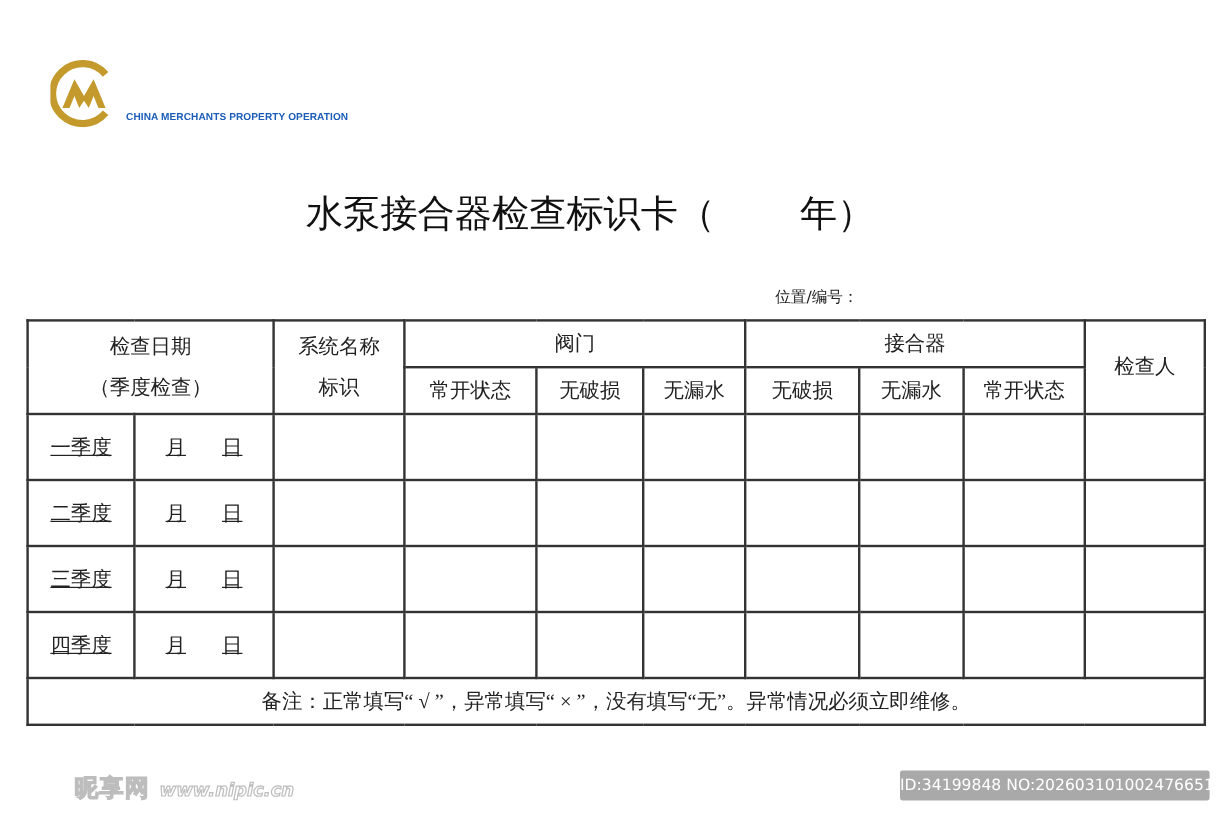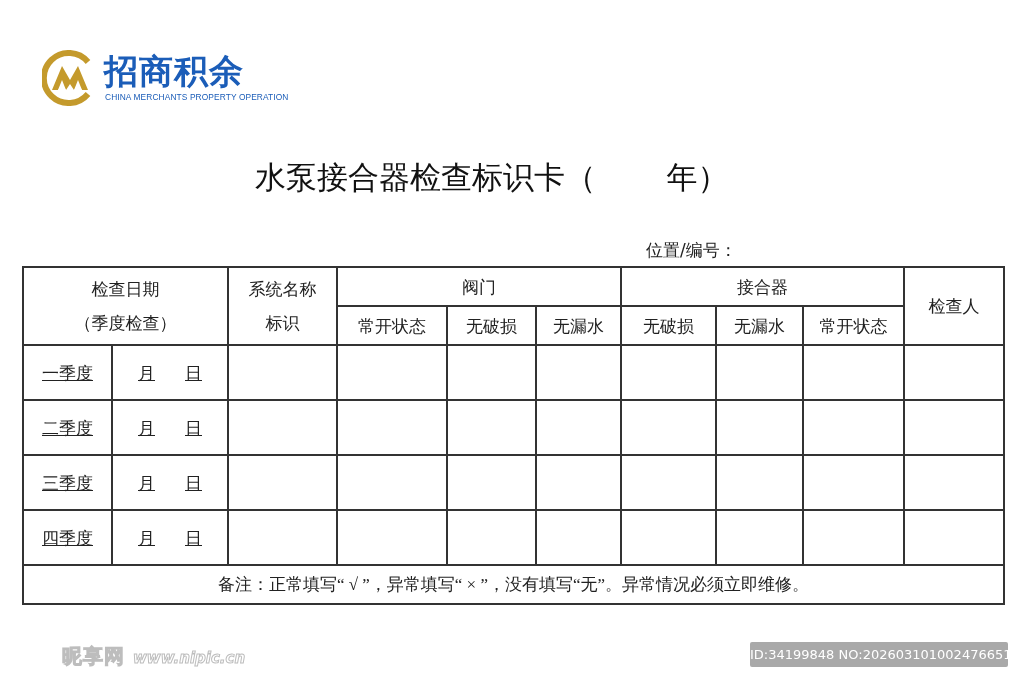--- a/index.html
+++ b/index.html
@@ -8,30 +8,30 @@
     font-family: "DejaVu Sans", "Liberation Sans", sans-serif; color: #1a1a1a;
   }
   .logo { position: absolute; left: 42px; top: 50px; width: 240px; height: 56px; }
   .logo-mark { position: absolute; left: 0; top: 0; width: 56px; height: 56px; }
   .logo-cn {
     position: absolute; left: 62px; top: 2px; font-size: 34px; font-weight: bold;
     color: #1b5db8; letter-spacing: 1px; line-height: 38px; white-space: nowrap;
     font-family: "DejaVu Sans", sans-serif;
   }
   .logo-en {
-    position: absolute; left: 63px; top: 42px; font-size: 8.4px; font-weight: normal;
+    position: absolute; left: 63px; top: 42px; font-size: 8.4px; font-weight: bold;
     color: #1b5db8; white-space: nowrap; letter-spacing: 0.1px;
     font-family: "Liberation Sans", sans-serif;
   }
   .title {
     position: absolute; left: 255px; top: 158px; font-size: 31px; color: #111;
     white-space: pre; line-height: 40px; font-family: Liberation Sans, sans-serif;
   }
   .location {
-    position: absolute; left: 646px; top: 239px; font-size: 17px; color: #222;
+    position: absolute; left: 646px; top: 239px; font-size: 13px; color: #222;
     white-space: nowrap;
   }
   table.card {
     position: absolute; left: 22px; top: 266px; width: 981px; height: 339px;
     border-collapse: collapse; table-layout: fixed;
   }
   table.card td {
     border: 2px solid #333; text-align: center; vertical-align: middle;
     font-size: 17px; color: #222; padding: 0; line-height: 34px;
   }
@@ -54,21 +54,20 @@
 </head>
 <body>
 
 <div class="logo">
   <svg class="logo-mark" viewBox="0 0 56 56">
     <path d="M46 12 A25 25 0 1 0 46 44" fill="none" stroke="#c49a2c" stroke-width="6"></path>
     <polygon points="10,40 20,16 28,30 36,16 46,40 40,40 36,30 32,40 28,34 24,40 20,30 16,40" fill="#c49a2c"></polygon>
     <polygon points="16,40 20,34 24,40" fill="#ffffff"></polygon>
     <polygon points="32,40 36,34 40,40" fill="#ffffff"></polygon>
   </svg>
-  <div class="logo-cn">招商积余</div>
   <div class="logo-en">CHINA MERCHANTS PROPERTY OPERATION</div>
 </div>
 
 <div class="title">水泵接合器检查标识卡（　　 年）</div>
 <div class="location">位置/编号：</div>
 
 <table class="card">
   <colgroup>
     <col style="width:89px">
       <col style="width:116px">

